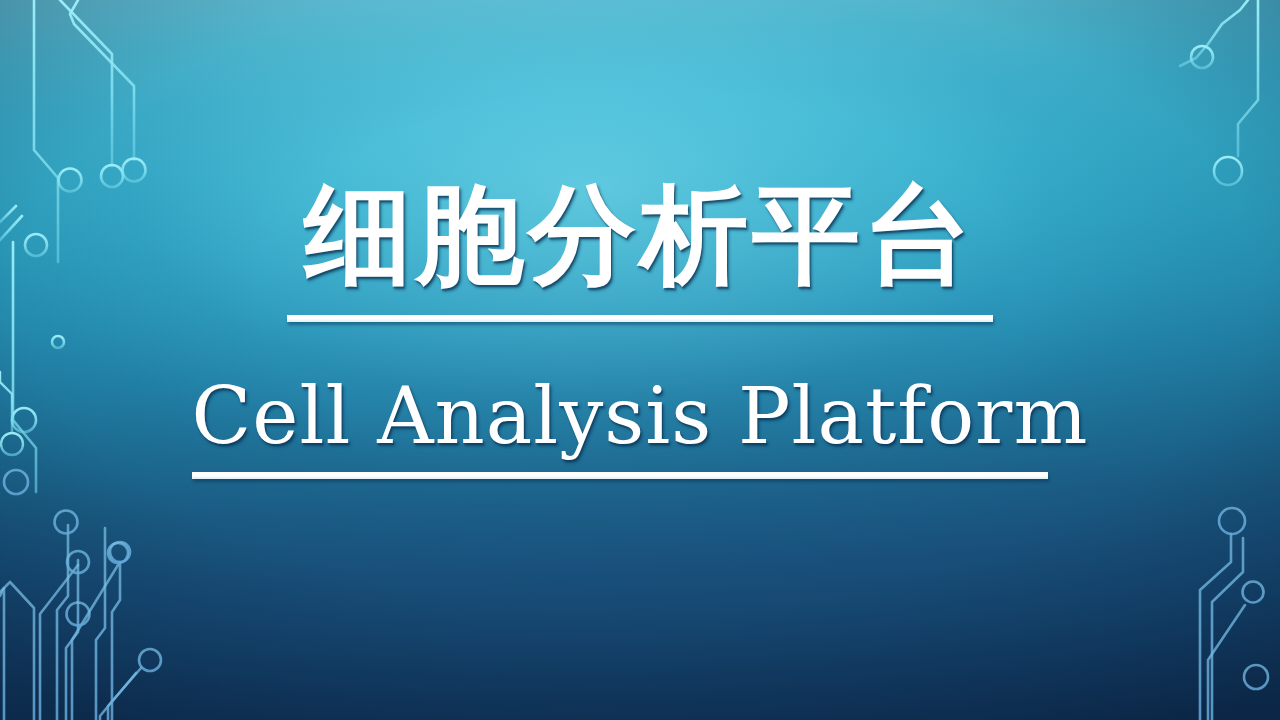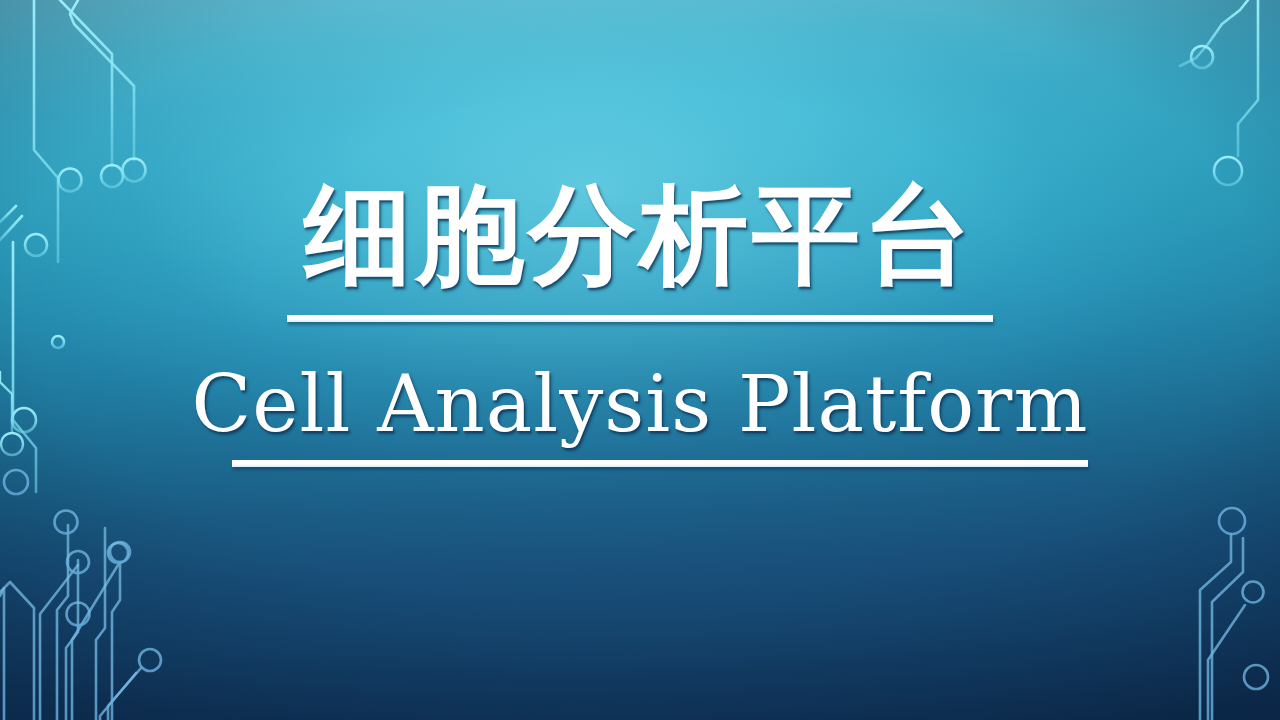--- a/index.html
+++ b/index.html
@@ -64,20 +64,21 @@
   
   .content {
     position: absolute;
     inset: 0;
     display: flex;
     flex-direction: column;
     align-items: center;
     justify-content: flex-start;
     padding-top: 176px;
     box-sizing: border-box;
+    gap: 12px;
   }
   .title-wrap {
     display: flex;
     flex-direction: column;
     align-items: center;
   }
   .title-cn {
     font-family: "DejaVu Serif", "Liberation Serif", serif;
     font-weight: 700;
     font-size: 108px;
@@ -93,21 +94,21 @@
     width: 706px;
     height: 7px;
     margin-top: 22px;
     background: linear-gradient(to bottom,
         #ffffff 0%, #ffffff 55%, #dceef6 100%);
     box-shadow: 1px 3px 3px rgba(8, 46, 78, 0.45);
   }
   .subtitle-wrap {
     display: flex;
     flex-direction: column;
-    align-items: flex-end;
+    align-items: flex-start;
     margin-top: 42px;
   }
   .subtitle-en {
     font-family: "DejaVu Serif", "Liberation Serif", serif;
     font-weight: 400;
     font-size: 78px;
     line-height: 1.05;
     color: #ffffff;
     letter-spacing: 1px;
     white-space: nowrap;

